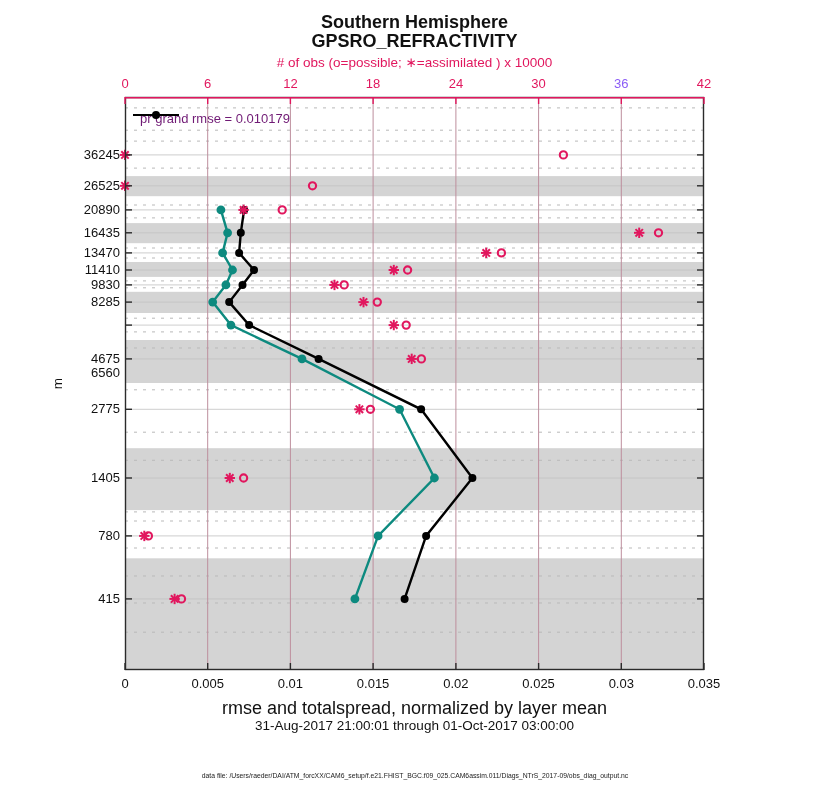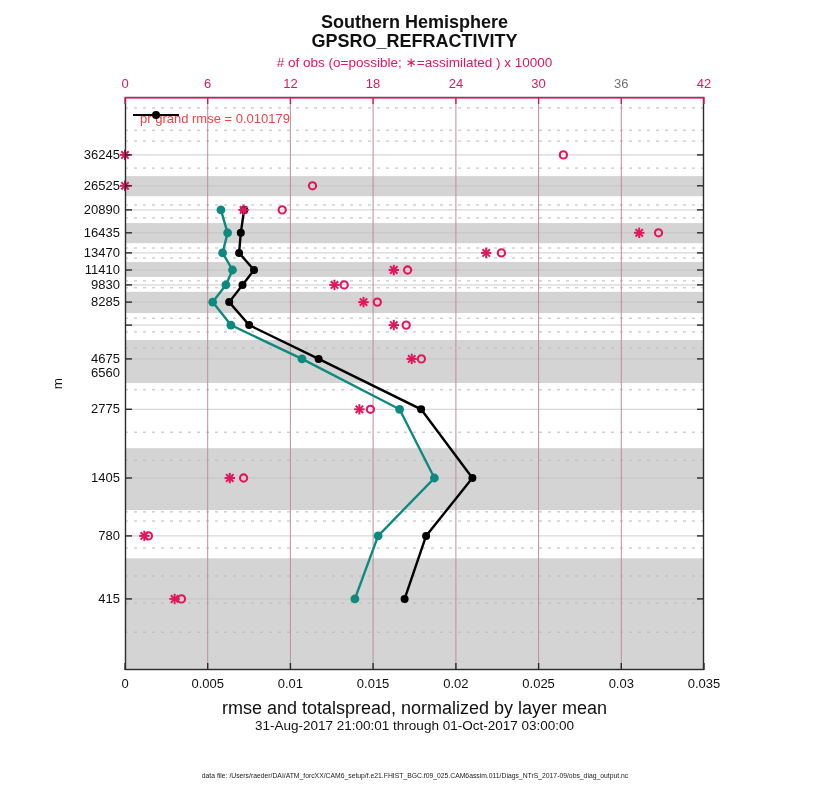--- a/index.html
+++ b/index.html
@@ -30,21 +30,21 @@
   <div class="title l1">Southern Hemisphere</div>
   <div class="title l2">GPSRO_REFRACTIVITY</div>
   <div class="toplabel" style="color: rgb(225, 23, 94);"># of obs (o=possible; ∗=assimilated ) x 10000</div>
   <div class="topticks" style="left:125px;top:76px;width:579px;height:16px;">
       <div style="left: -22px; color: rgb(225, 23, 94);">0</div>
       <div style="left: 60.7px; color: rgb(225, 23, 94);">6</div>
       <div style="left: 143.4px; color: rgb(225, 23, 94);">12</div>
       <div style="left: 226.1px; color: rgb(225, 23, 94);">18</div>
       <div style="left: 308.9px; color: rgb(225, 23, 94);">24</div>
       <div style="left: 391.6px; color: rgb(225, 23, 94);">30</div>
-      <div style="left: 474.3px; color: #737373;">36</div>
+      <div style="left: 474.3px; color: #8b5cf6;">36</div>
       <div style="left: 557px; color: rgb(225, 23, 94);">42</div>
     </div>
 
   <div class="plot">
     <svg width="579" height="573" viewBox="0 0 579 573">
         <rect x="0" y="79.1" width="579" height="20.1" fill="#d4d4d4"></rect>
         <rect x="0" y="126.1" width="579" height="20.1" fill="#d4d4d4"></rect>
         <rect x="0" y="165.0" width="579" height="14.9" fill="#d4d4d4"></rect>
         <rect x="0" y="194.8" width="579" height="21.2" fill="#d4d4d4"></rect>
         <rect x="0" y="243.0" width="579" height="43.0" fill="#d4d4d4"></rect>
@@ -262,21 +262,21 @@
         <line x1="572" x2="579" y1="438.9" y2="438.9" stroke="#2b2b2b" stroke-width="1.4"></line>
         <line x1="0" x2="7" y1="501.9" y2="501.9" stroke="#2b2b2b" stroke-width="1.4"></line>
         <line x1="572" x2="579" y1="501.9" y2="501.9" stroke="#2b2b2b" stroke-width="1.4"></line>
       </svg>
     <div class="legend">
       <div class="lrow">
         <svg width="46" height="12">
           <line x1="0" y1="6" x2="46" y2="6" stroke-width="2.2" stroke="#000000"></line>
           <circle cx="23" cy="6" r="4" fill="#000000"></circle>
         </svg>
-        <span class="ltext" style="color: #ef4444;">pr grand rmse = 0.010179</span>
+        <span class="ltext" style="color: #701a75;">pr grand rmse = 0.010179</span>
       </div>
     </div>
   </div>
 
   <div class="yticks" style="left:45px;top:97px;width:75px;height:573px;">
       <div style="top: 49.9px;">36245</div>
       <div style="top: 80.8px;">26525</div>
       <div style="top: 104.9px;">20890</div>
       <div style="top: 127.8px;">16435</div>
       <div style="top: 147.9px;">13470</div>

